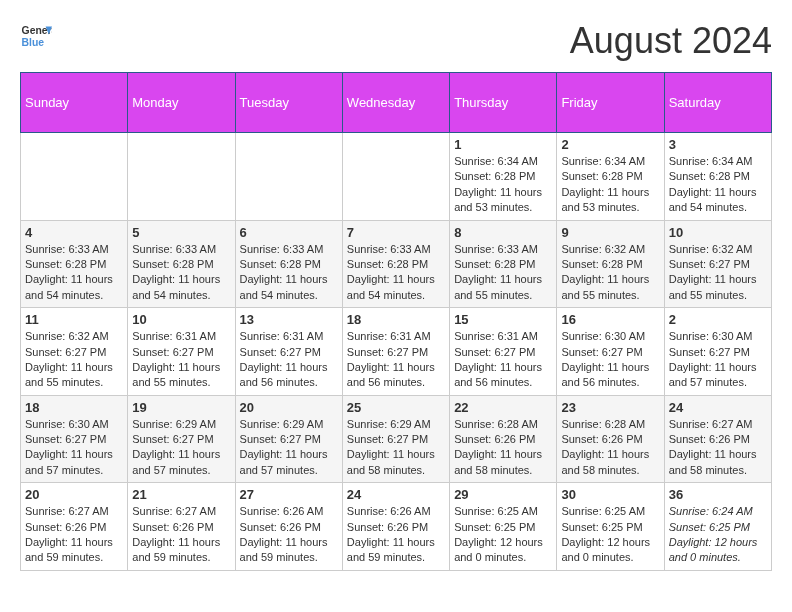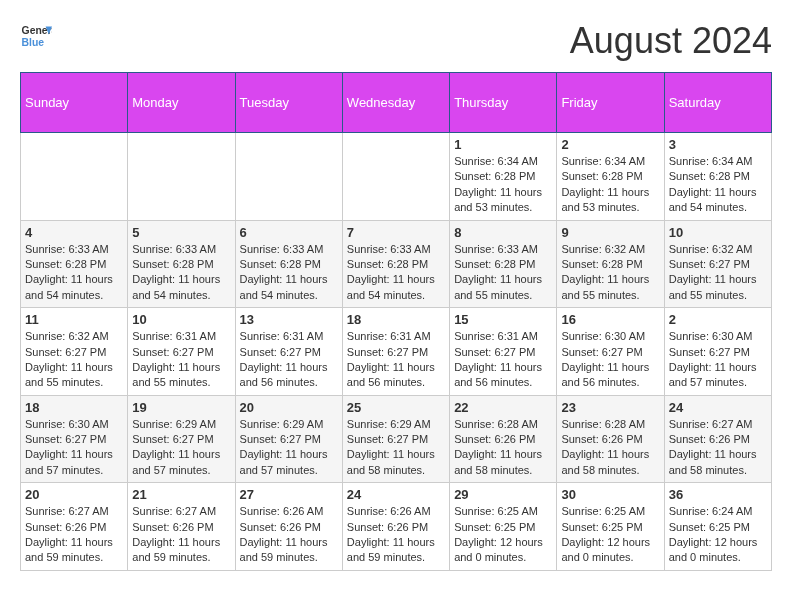--- a/index.html
+++ b/index.html
@@ -325,20 +325,20 @@
         </td>
         <td>
           <span class="day-num">30</span>
           <div class="day-info" style="white-space: pre-line;">Sunrise: 6:25 AM
 Sunset: 6:25 PM
 Daylight: 12 hours
 and 0 minutes.</div>
         </td>
         <td>
           <span class="day-num">36</span>
-          <div class="day-info" style="white-space: pre-line;">Sunrise: 6:24 AM
+          <div class="day-info" style="white-space: pre-line; font-style: italic;">Sunrise: 6:24 AM
 Sunset: 6:25 PM
 Daylight: 12 hours
 and 0 minutes.</div>
         </td>
       </tr>
     </tbody>
 </table>
 
 </body></html>

